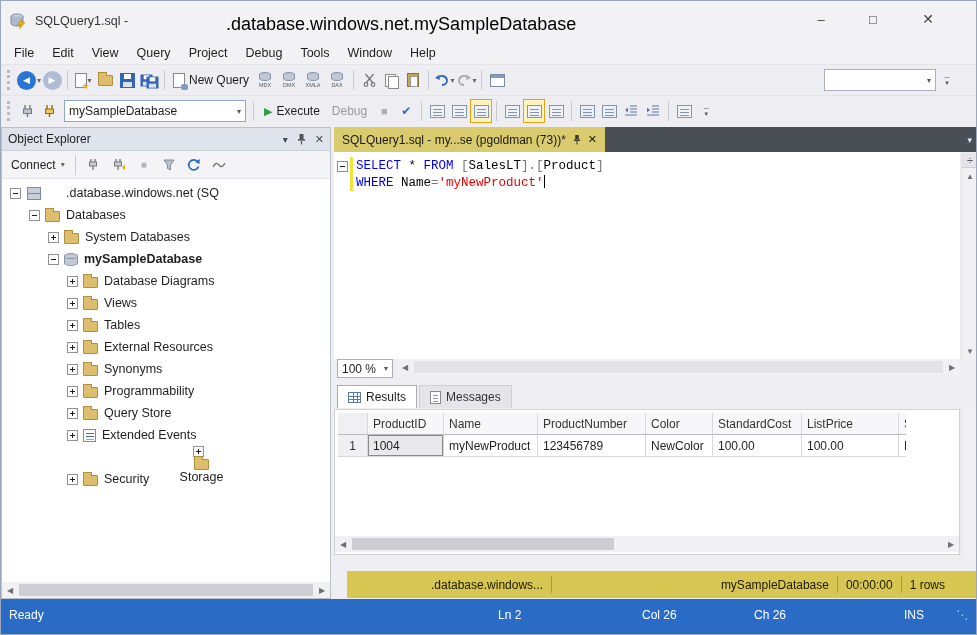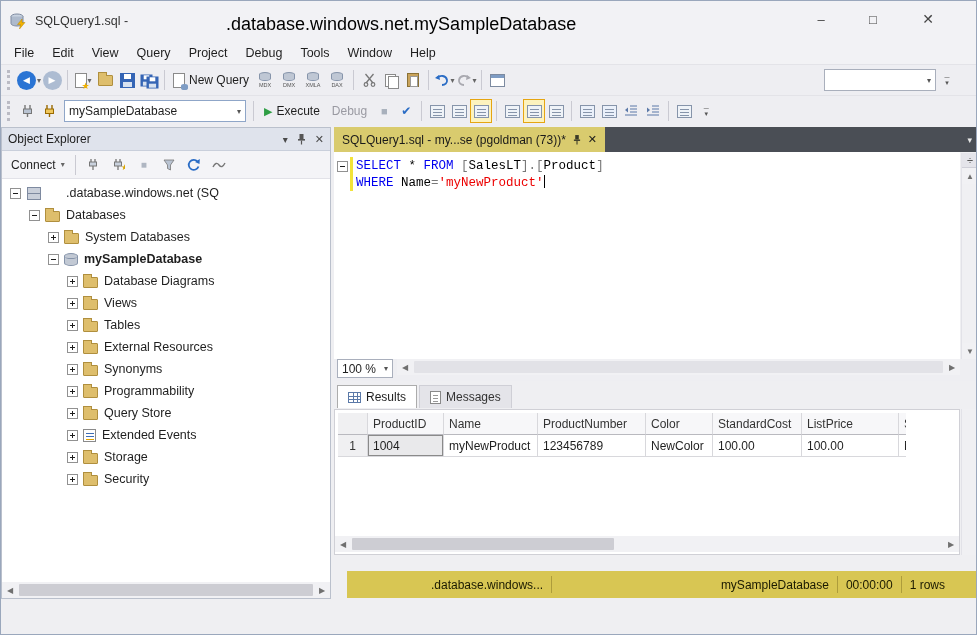--- a/index.html
+++ b/index.html
@@ -445,21 +445,21 @@
       <div class="trow" style="padding-left:65px;">
         <div class="exp plus"></div>
         <span class="ticon folder"></span>
         <span class="tlabel">Query Store</span>
       </div>
       <div class="trow" style="padding-left:65px;">
         <div class="exp plus"></div>
         <span class="ticon evico"></span>
         <span class="tlabel">Extended Events</span>
       </div>
-      <div class="trow" style="padding-left:65px;">
+      <div class="trow" style="padding-left:65px;flex-direction:column;">
         <div class="exp plus"></div>
         <span class="ticon folder"></span>
         <span class="tlabel">Storage</span>
       </div>
       <div class="trow" style="padding-left:65px;">
         <div class="exp plus"></div>
         <span class="ticon folder"></span>
         <span class="tlabel">Security</span>
       </div>
     </div>
@@ -566,14 +566,22 @@
       <div style="flex:1;"></div>
       <span>mySampleDatabase</span>
       <div class="ysep"></div>
       <span>00:00:00</span>
       <div class="ysep"></div>
       <span>1 rows</span>
       <div style="width:46px;"></div>
     </div>
   </div>
 
+  <div id="statusbar" class="abs">
+    <span style="left:8px;">Ready</span>
+    <span style="left:497px;">Ln 2</span>
+    <span style="left:641px;">Col 26</span>
+    <span style="left:753px;">Ch 26</span>
+    <span style="left:903px;">INS</span>
+    <span style="left:955px;color:#BFD4EE;">⋱</span>
+  </div>
 
 </div>
 
 </body></html>

